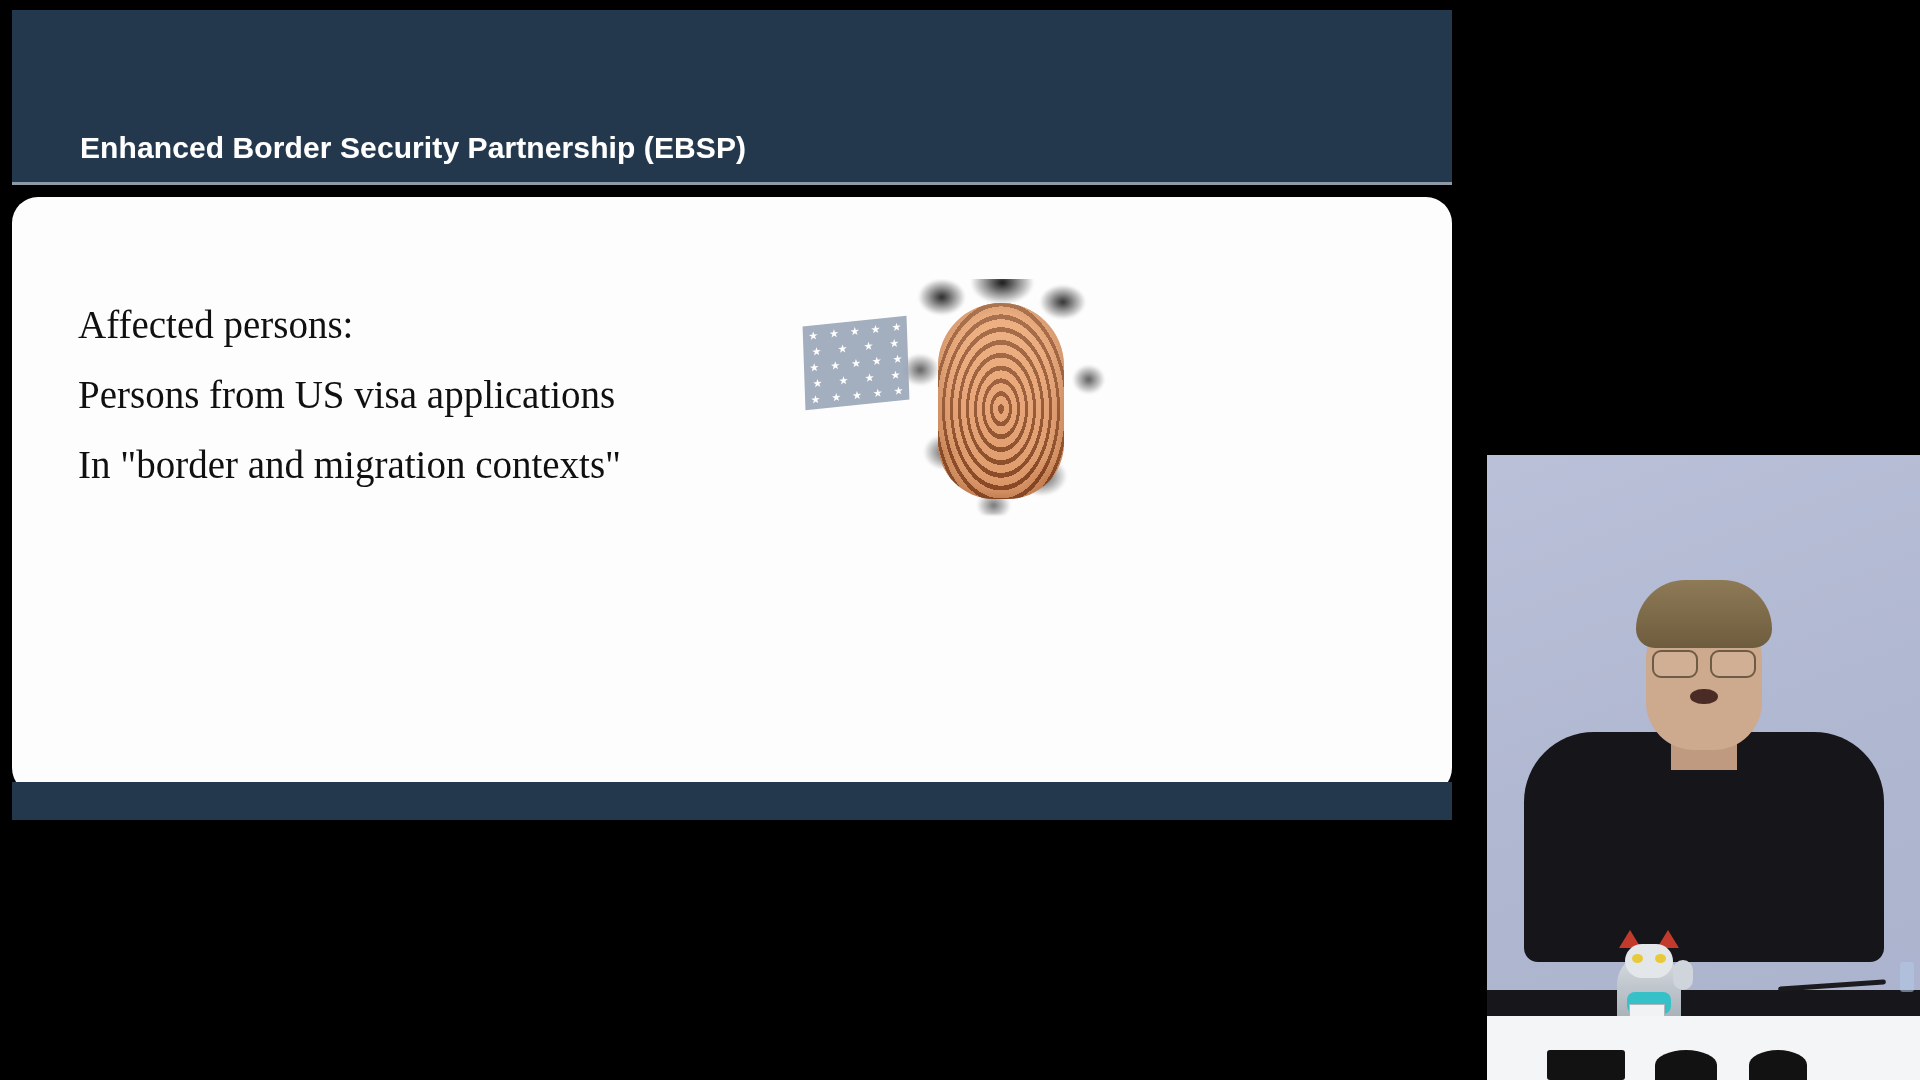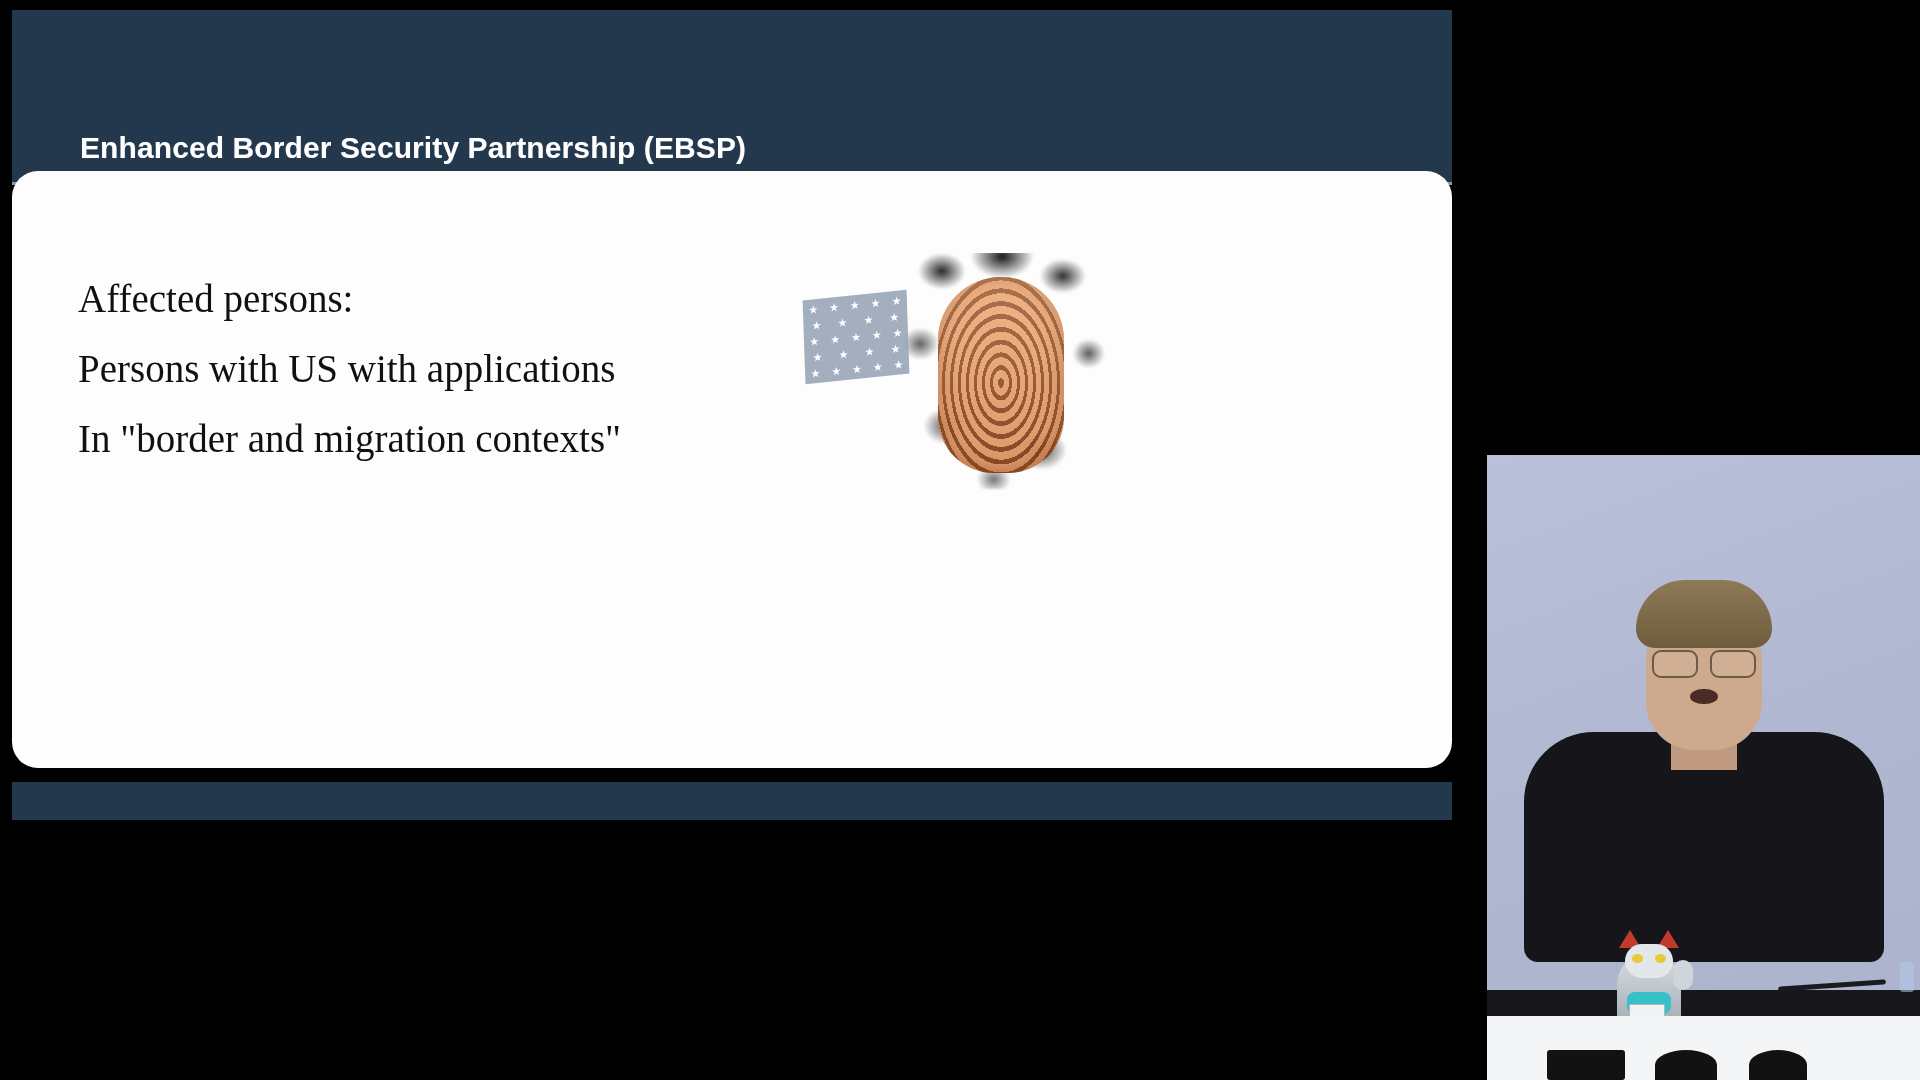--- a/index.html
+++ b/index.html
@@ -9,21 +9,21 @@
 
   
   #slide{position:absolute;left:12px;top:10px;width:1440px;height:810px;background:#000;}
   .slide-header{position:absolute;left:0;top:0;width:100%;height:172px;
       background:#23374d;box-sizing:border-box;}
   .slide-title{position:absolute;left:68px;top:83px;
       font-family:"Liberation Sans",sans-serif;
       font-size:30px;font-weight:bold;color:#ffffff;letter-spacing:.1px;
       white-space:nowrap;text-shadow:0 0 1px rgba(255,255,255,.25);margin-top:38px;}
   .slide-sep{position:absolute;left:0;top:172px;width:100%;height:3px;background:#8e99a6;}
-  .slide-body{position:absolute;left:0;top:161px;width:100%;height:597px;background:#fdfdfd;border-radius:26px;}
+  .slide-body{position:absolute;left:0;top:187px;width:100%;height:597px;background:#fdfdfd;border-radius:26px;}
   .slide-footer{position:absolute;left:0;top:772px;width:100%;height:38px;background:#23374d;}
 
   
   .bullets{position:absolute;left:66px;top:93px;width:760px;}
   .bullet-line{font-family:"Liberation Serif","DejaVu Serif",serif;
       font-size:39px;line-height:70px;color:#101010;white-space:nowrap;}
 
   
   .figure{position:absolute;left:782px;top:82px;width:320px;height:240px;overflow:hidden;}
   .fig-smoke{position:absolute;left:96px;top:-6px;width:216px;height:242px;
@@ -119,21 +119,21 @@
   <div id="slide">
 
     <div class="slide-header"></div>
     <div class="slide-title">Enhanced Border Security Partnership (EBSP)</div>
     <div class="slide-sep"></div>
 
     <div class="slide-body">
 
       <div class="bullets">
         <div class="bullet-line">Affected persons:</div>
-        <div class="bullet-line">Persons with US with applications</div>
+        <div class="bullet-line">Persons from US visa applications</div>
         <div class="bullet-line">In "border and migration contexts"</div>
       </div>
 
       <div class="figure">
         <div class="fig-smoke"></div>
         <div class="fig-print"></div>
         <div class="fig-flag"></div>
         <div class="fig-canton">
           <div class="starrow">
               <span class="star">★</span>

